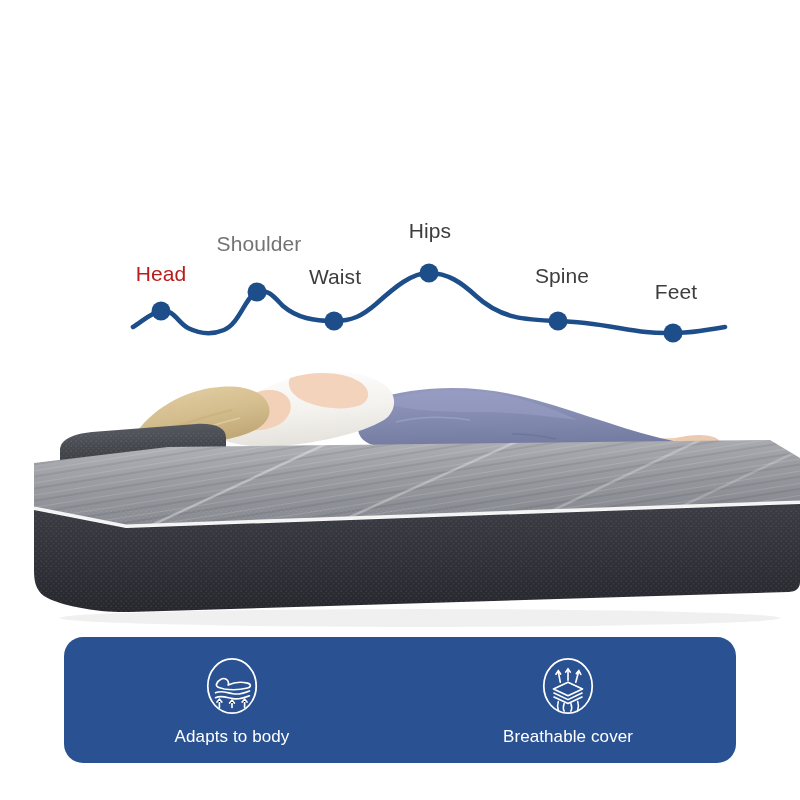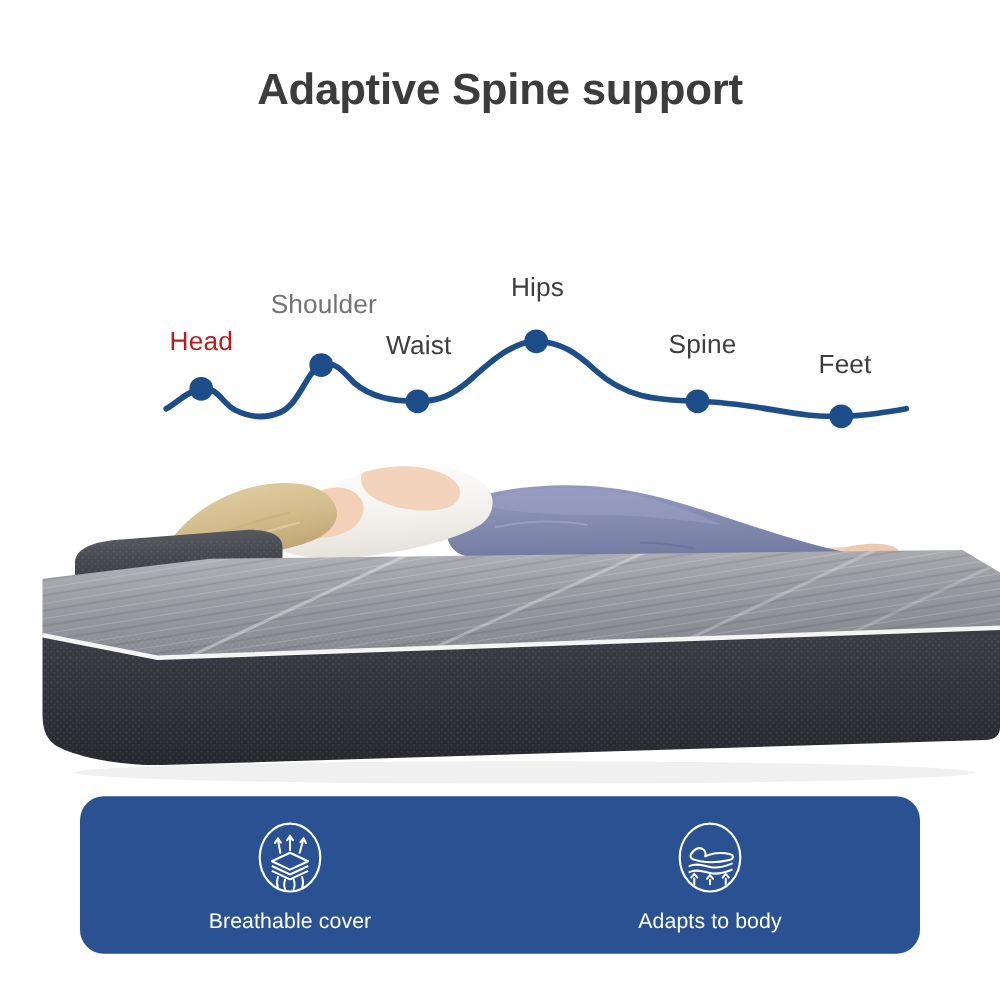--- a/index.html
+++ b/index.html
@@ -105,21 +105,20 @@
     white-space: nowrap;
     letter-spacing: 0.1px;
   }
 </style>
 </head>
 <body>
 
 <div id="stage">
 
   <div class="headline">
-    <span>Adaptive Spine support</span>
   </div>
 
   <div class="spine-wrap">
     <svg class="spine-svg" width="800" height="160" viewBox="0 195 800 160">
       <path id="spine-path" fill="none" stroke="#1d4e89" stroke-width="4.6" stroke-linecap="round" stroke-linejoin="round" d="M133,327 C142,322 150,313 161,311 C174,309 178,323 188,328 C200,334 212,335 224,330 C240,323 245,297 257,292 C268,288 275,298 283,306 C297,318 314,321 334,321 C352,321 362,316 376,304 C396,286 412,273 429,273 C448,273 462,283 476,296 C500,318 524,320 558,321 C594,322 620,329 646,332 C663,334 690,333 706,330 C714,329 720,328 725,327"></path>
       <g id="spine-dots">
           <circle cx="161" cy="311" r="9.5" fill="#1d4e89"></circle>
           <circle cx="257" cy="292" r="9.5" fill="#1d4e89"></circle>
           <circle cx="334" cy="321" r="9.5" fill="#1d4e89"></circle>
           <circle cx="429" cy="273" r="9.5" fill="#1d4e89"></circle>
@@ -244,46 +243,20 @@
         <path d="M34,180 L126,198 L800,174 L800,252 C800,258 796,262 788,262
                  L130,282 C100,283 60,276 44,266 C36,260 34,252 34,240 Z" fill="url(#sideGrad)"></path>
         <rect x="34" y="178" width="766" height="106" fill="url(#knit)" opacity="0.8" style="mix-blend-mode:screen"></rect>
 
         <ellipse cx="420" cy="288" rx="360" ry="9" fill="#000000" opacity="0.06"></ellipse>
       </g>
     </svg>
   </div>
 
   <div class="feature-bar">
-
-    <div class="feature">
-      <svg class="feature-icon" viewBox="0 0 64 64">
-        <ellipse cx="32" cy="30" rx="25" ry="28" fill="none" stroke="#ffffff" stroke-width="1.8"></ellipse>
-        <g fill="none" stroke="#ffffff" stroke-width="1.7" stroke-linejoin="round">
-          <path d="M32,26 L47,33 L32,40 L17,33 Z"></path>
-          <path d="M17,37 L32,44 L47,37"></path>
-          <path d="M17,41 L32,48 L47,41"></path>
-        </g>
-        <g stroke="#ffffff" stroke-width="1.7" stroke-linecap="round" fill="none">
-          <path d="M24,26 L22,15"></path>
-            <path d="M19.6,17.8 L22,14.2 L24.4,17.6"></path>
-          <path d="M32,24 L32,13"></path>
-            <path d="M29.6,15.6 L32,12.2 L34.4,15.6"></path>
-          <path d="M40,26 L43,15"></path>
-            <path d="M40.6,17.2 L43.2,14.2 L45.2,18"></path>
-        </g>
-        <g stroke="#ffffff" stroke-width="1.6" stroke-linecap="round" fill="none">
-          <path d="M22,46 C21,49 21,52 22,55"></path>
-          <path d="M28,48 C27,51 27,54 28,56"></path>
-          <path d="M35,48 C36,51 36,54 35,56"></path>
-          <path d="M42,46 C43,49 43,52 42,55"></path>
-        </g>
-      </svg>
-      <div class="feature-label">Breathable cover</div>
-    </div>
 
     <div class="feature">
       <svg class="feature-icon" viewBox="0 0 64 64">
         <ellipse cx="32" cy="30" rx="25" ry="28" fill="none" stroke="#ffffff" stroke-width="1.8"></ellipse>
         <path d="M16,28 C18,23 23,21 26,23 C28,24 29,27 28,29
                  C32,27 40,25 48,27 C52,28 52,31 48,32
                  C40,34 30,34 24,33 C19,32 15,31 16,28 Z" fill="none" stroke="#ffffff" stroke-width="1.7" stroke-linejoin="round"></path>
         <path d="M15,37 C21,34 27,37 33,38 C39,39 45,37 50,35" fill="none" stroke="#ffffff" stroke-width="1.7" stroke-linecap="round"></path>
         <path d="M15,42 C21,39 27,42 33,43 C39,44 45,42 50,40" fill="none" stroke="#ffffff" stroke-width="1.7" stroke-linecap="round"></path>
         <g stroke="#ffffff" stroke-width="1.7" stroke-linecap="round">
@@ -291,15 +264,41 @@
             <path d="M16.5,46.5 L19,43.7 L21.5,46.5"></path>
           <path d="M32,52 L32,45"></path>
             <path d="M29.5,47.5 L32,44.7 L34.5,47.5"></path>
           <path d="M45,52 L45,44"></path>
             <path d="M42.5,46.5 L45,43.7 L47.5,46.5"></path>
         </g>
       </svg>
       <div class="feature-label">Adapts to body</div>
     </div>
 
+    <div class="feature">
+      <svg class="feature-icon" viewBox="0 0 64 64">
+        <ellipse cx="32" cy="30" rx="25" ry="28" fill="none" stroke="#ffffff" stroke-width="1.8"></ellipse>
+        <g fill="none" stroke="#ffffff" stroke-width="1.7" stroke-linejoin="round">
+          <path d="M32,26 L47,33 L32,40 L17,33 Z"></path>
+          <path d="M17,37 L32,44 L47,37"></path>
+          <path d="M17,41 L32,48 L47,41"></path>
+        </g>
+        <g stroke="#ffffff" stroke-width="1.7" stroke-linecap="round" fill="none">
+          <path d="M24,26 L22,15"></path>
+            <path d="M19.6,17.8 L22,14.2 L24.4,17.6"></path>
+          <path d="M32,24 L32,13"></path>
+            <path d="M29.6,15.6 L32,12.2 L34.4,15.6"></path>
+          <path d="M40,26 L43,15"></path>
+            <path d="M40.6,17.2 L43.2,14.2 L45.2,18"></path>
+        </g>
+        <g stroke="#ffffff" stroke-width="1.6" stroke-linecap="round" fill="none">
+          <path d="M22,46 C21,49 21,52 22,55"></path>
+          <path d="M28,48 C27,51 27,54 28,56"></path>
+          <path d="M35,48 C36,51 36,54 35,56"></path>
+          <path d="M42,46 C43,49 43,52 42,55"></path>
+        </g>
+      </svg>
+      <div class="feature-label">Breathable cover</div>
+    </div>
+
 
   </div>
 </div>
 
 </body></html>

